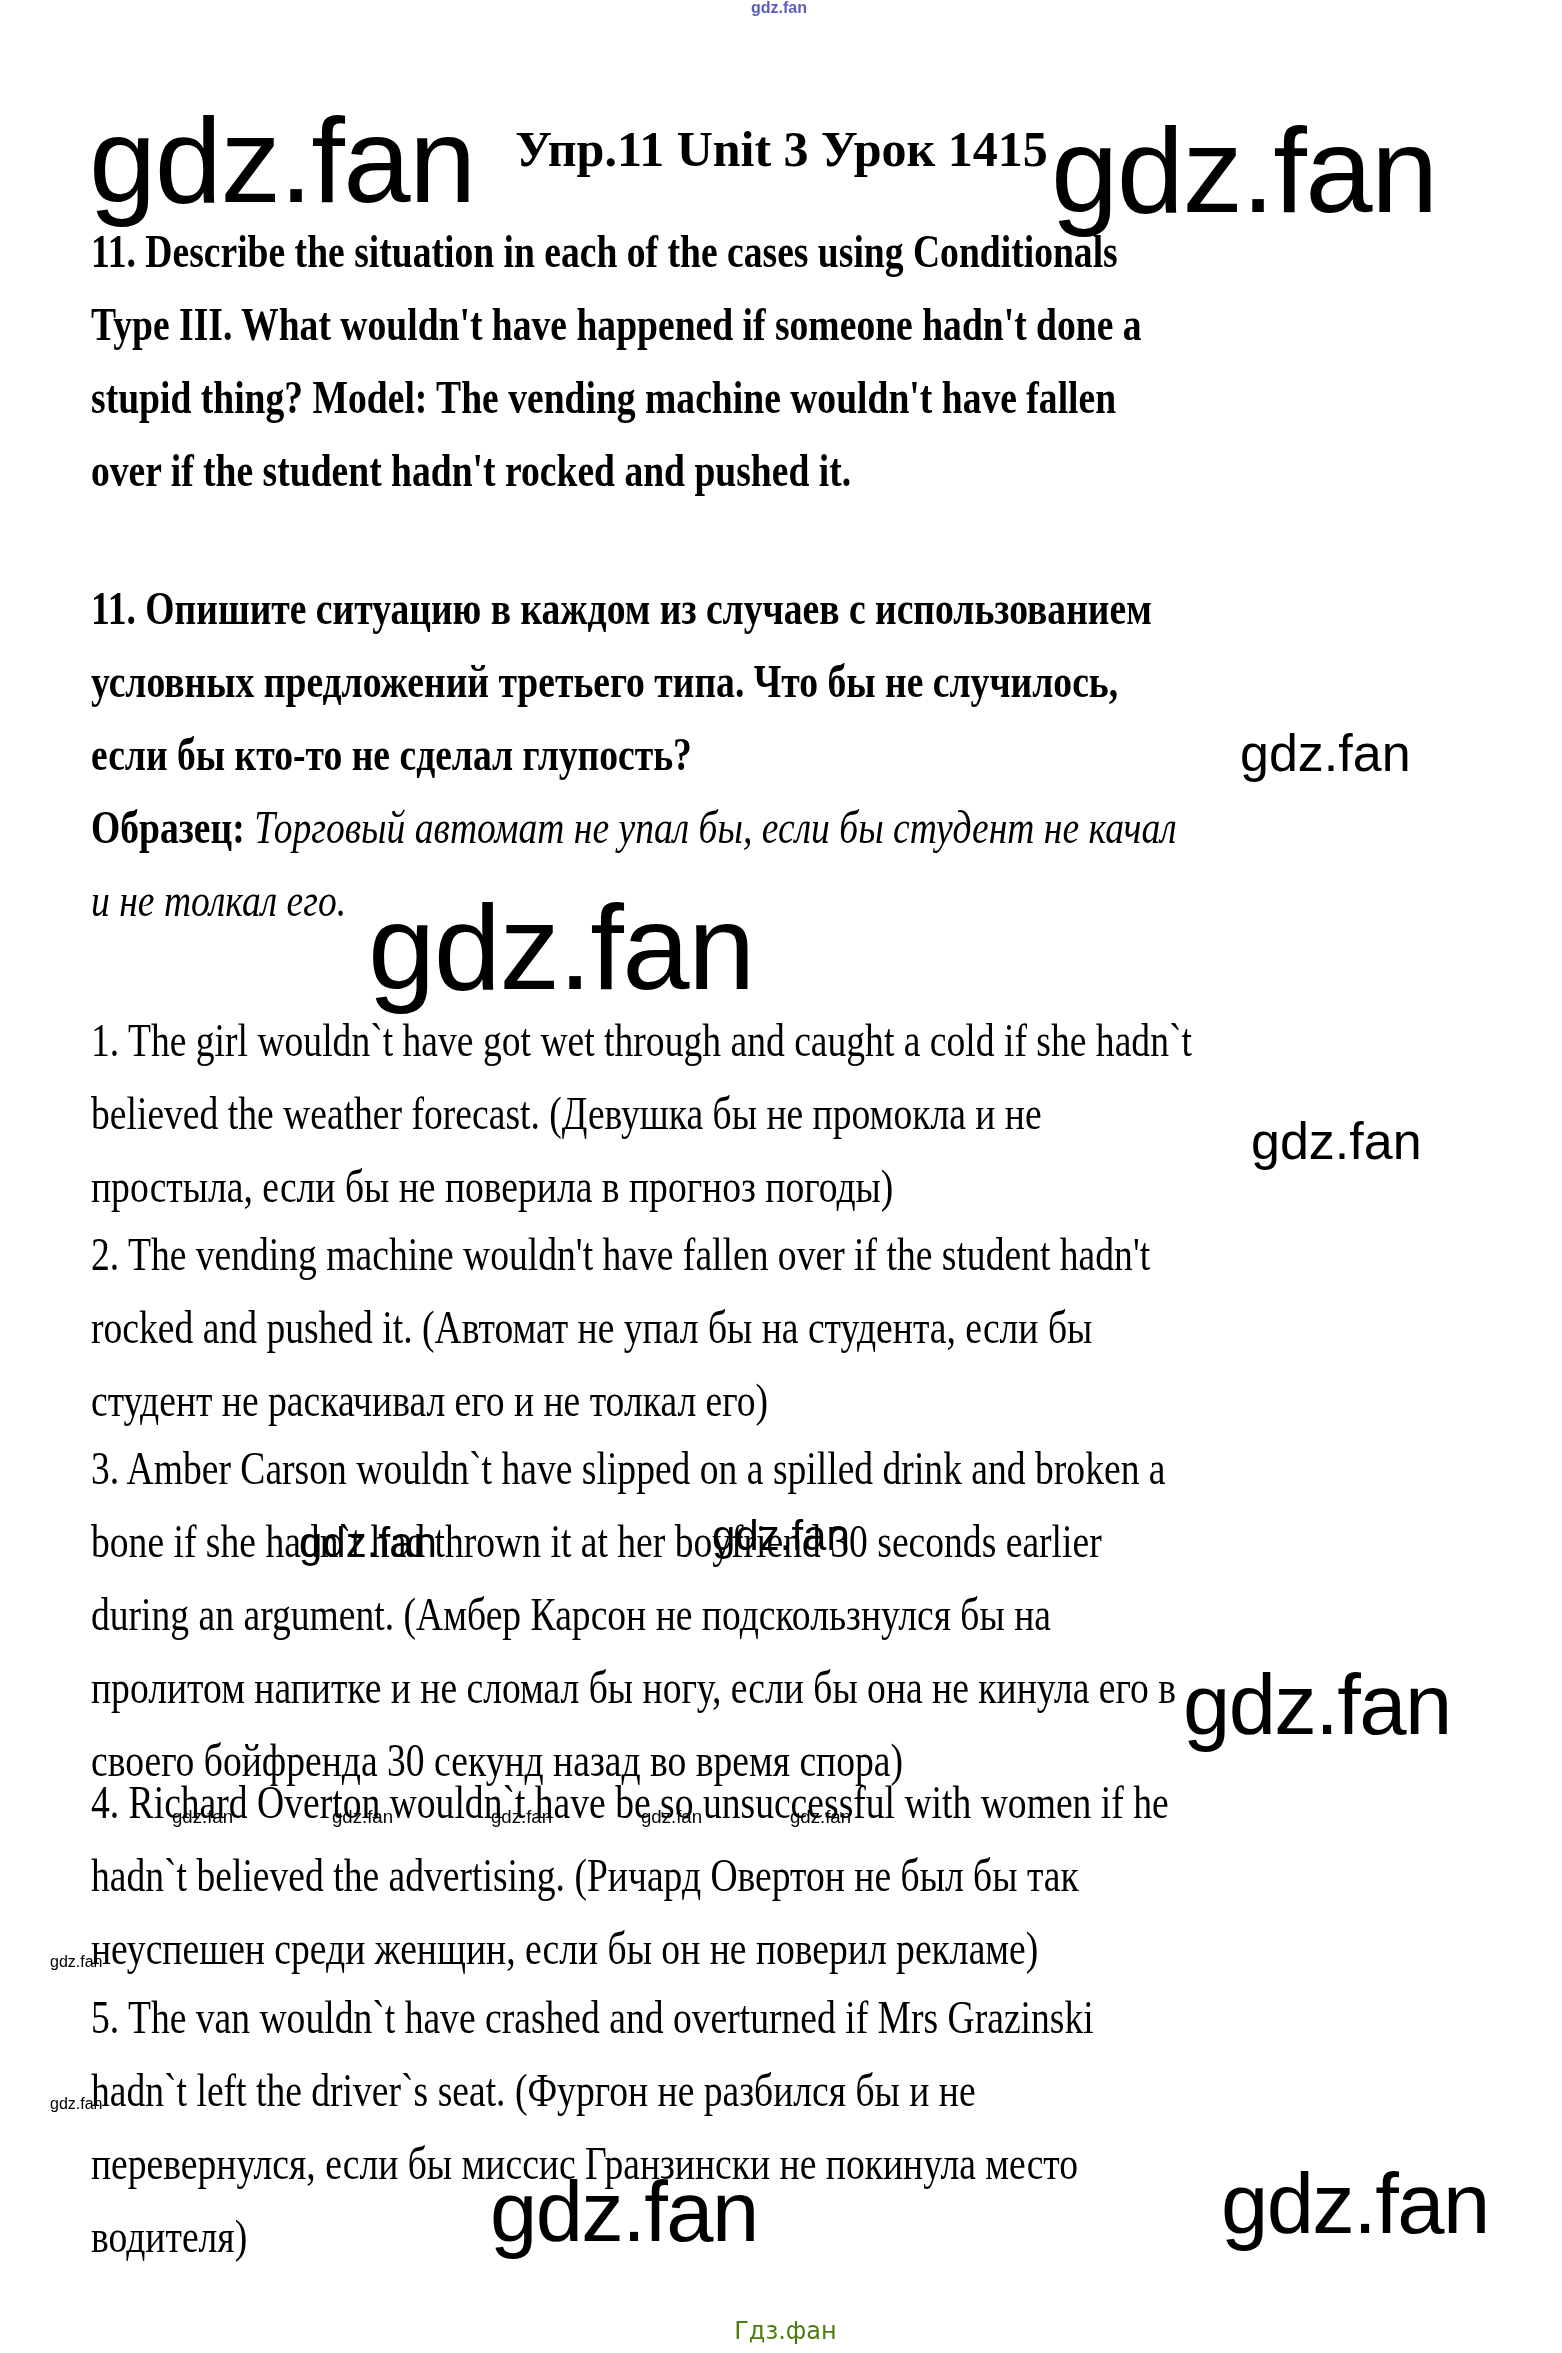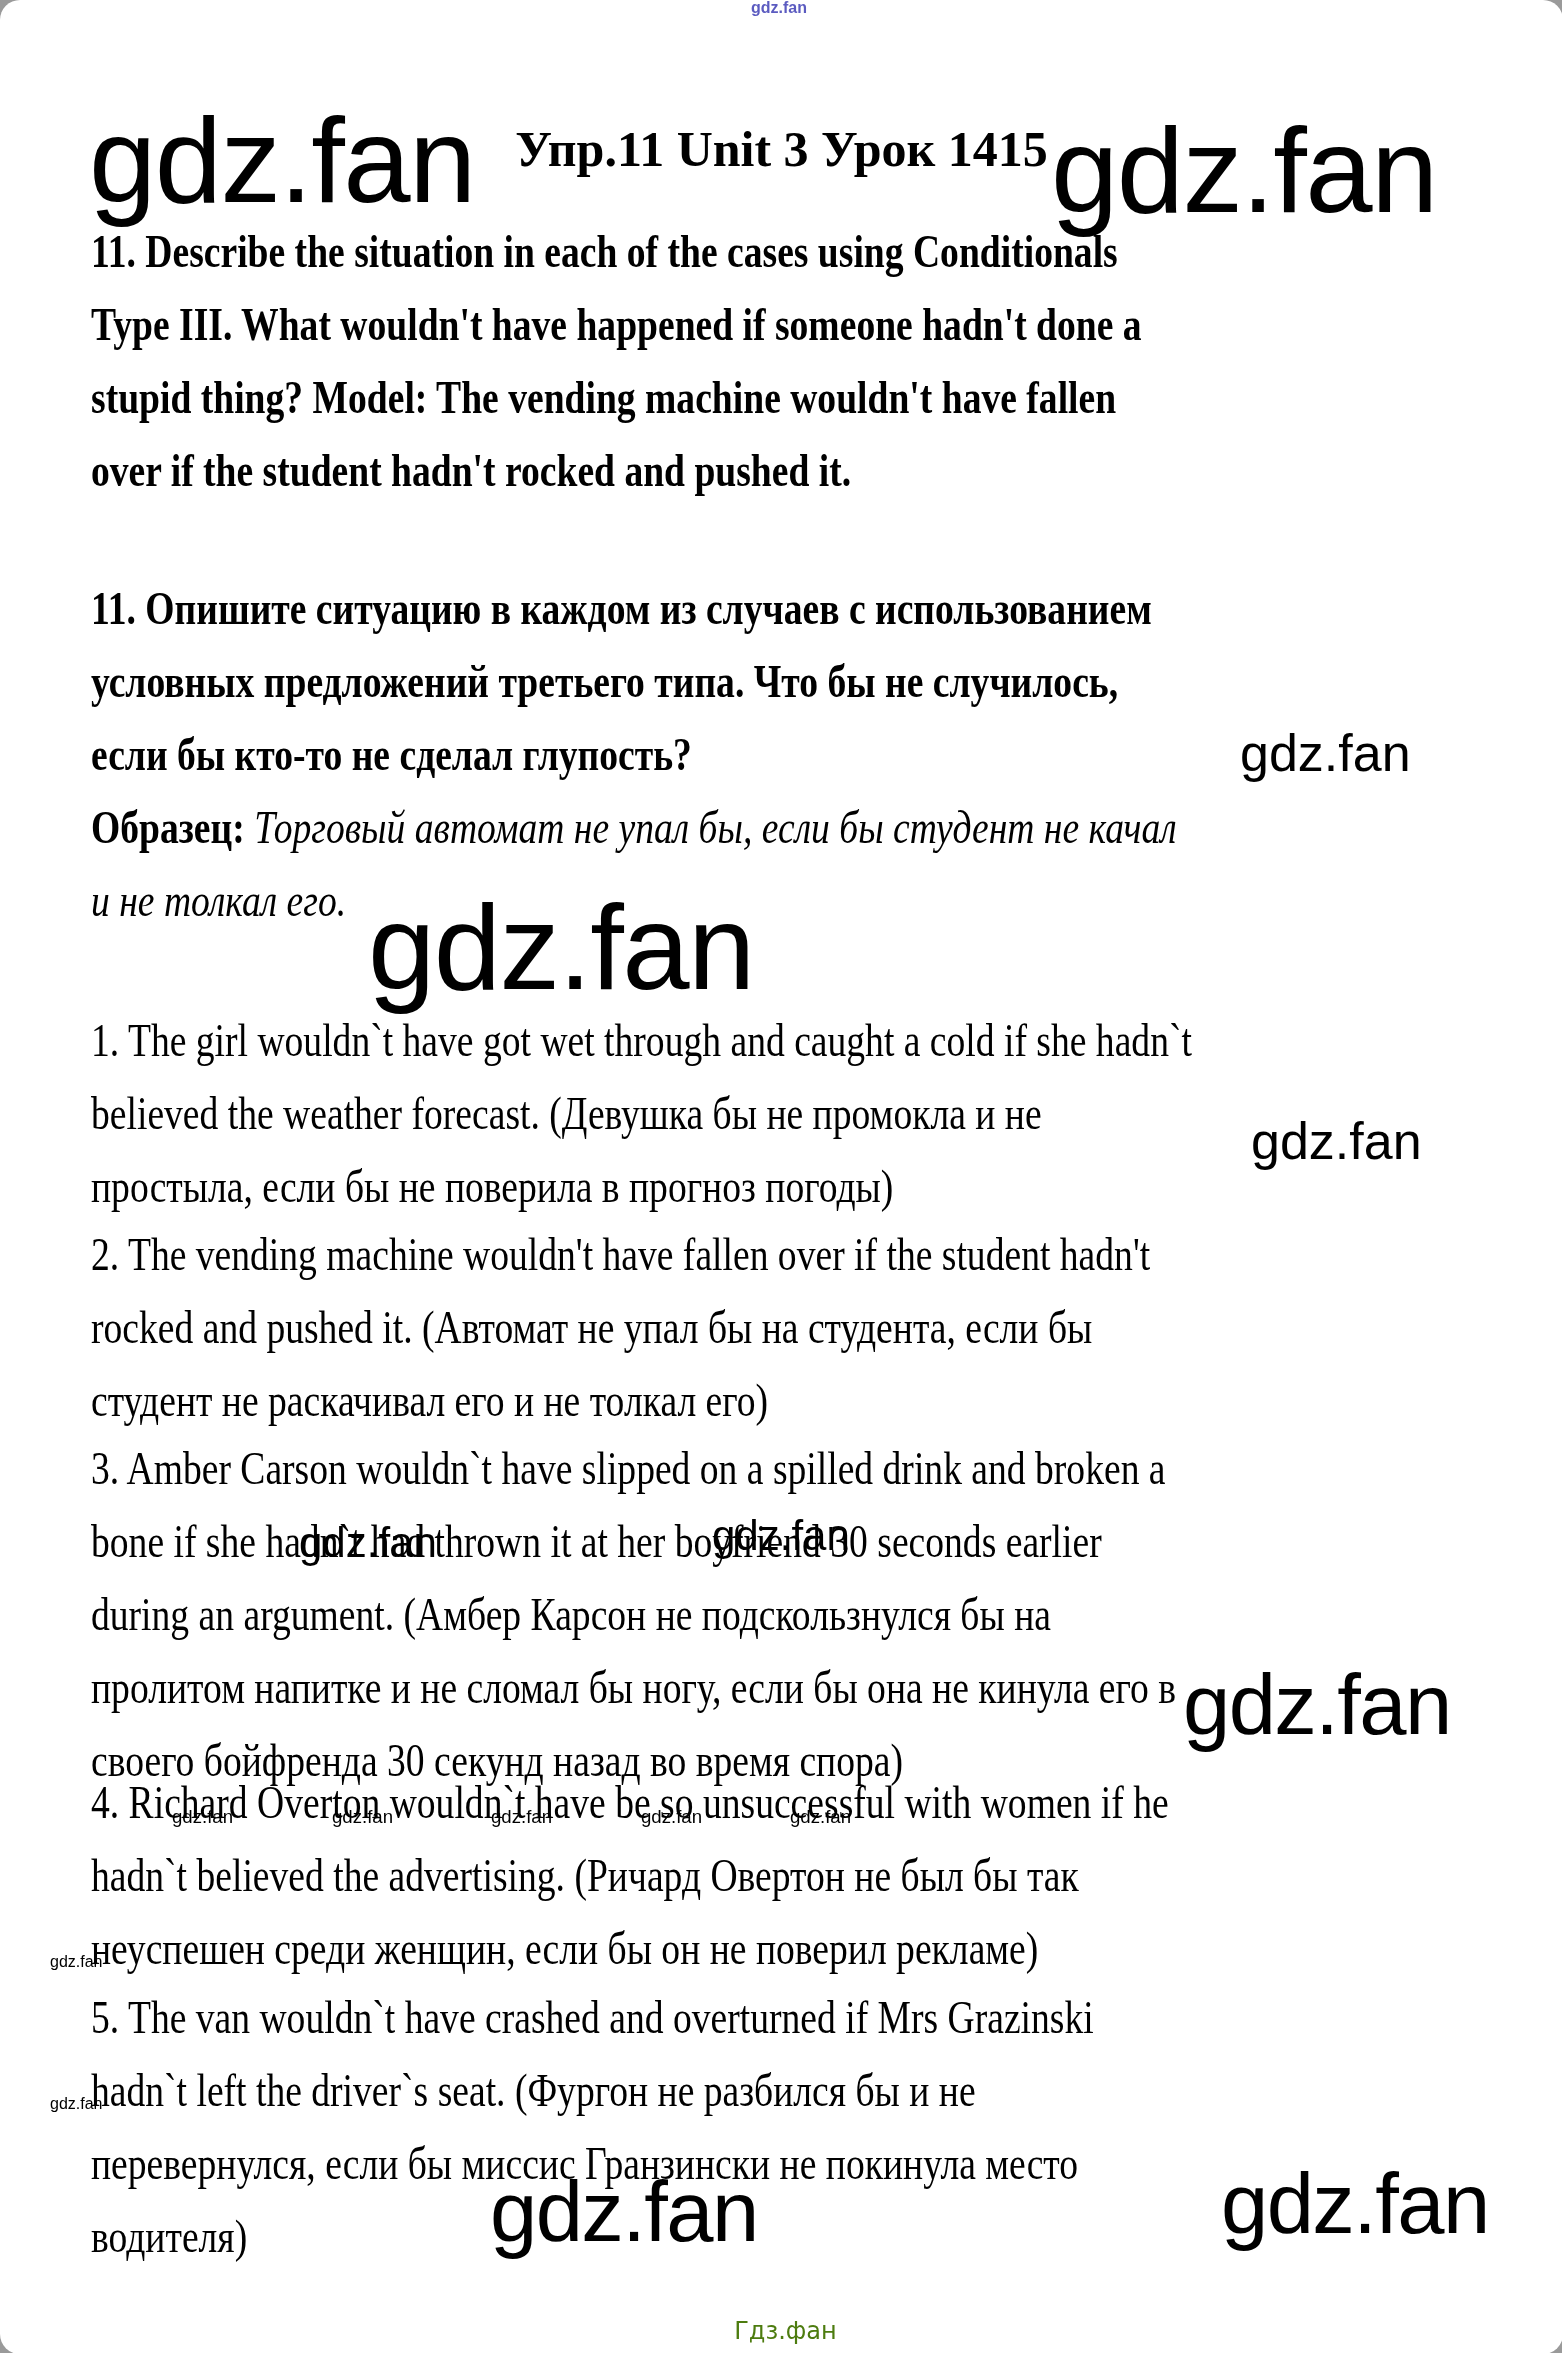--- a/index.html
+++ b/index.html
@@ -3,21 +3,20 @@
 <meta charset="utf-8">
 <style>
   html,body{margin:0;padding:0;background:#9a9a9a;}
   .page{
     position:relative;
     width:1563px;height:2354px;
     background:#ffffff;
     overflow:hidden;
     font-family:"Liberation Serif",serif;
     color:#000;
-    border-radius:20px;
   }
   
   .para{
     position:absolute;
     left:91px;
     transform:scaleX(0.8);
     transform-origin:0 0;
     white-space:nowrap;
   }
   .para .line{

